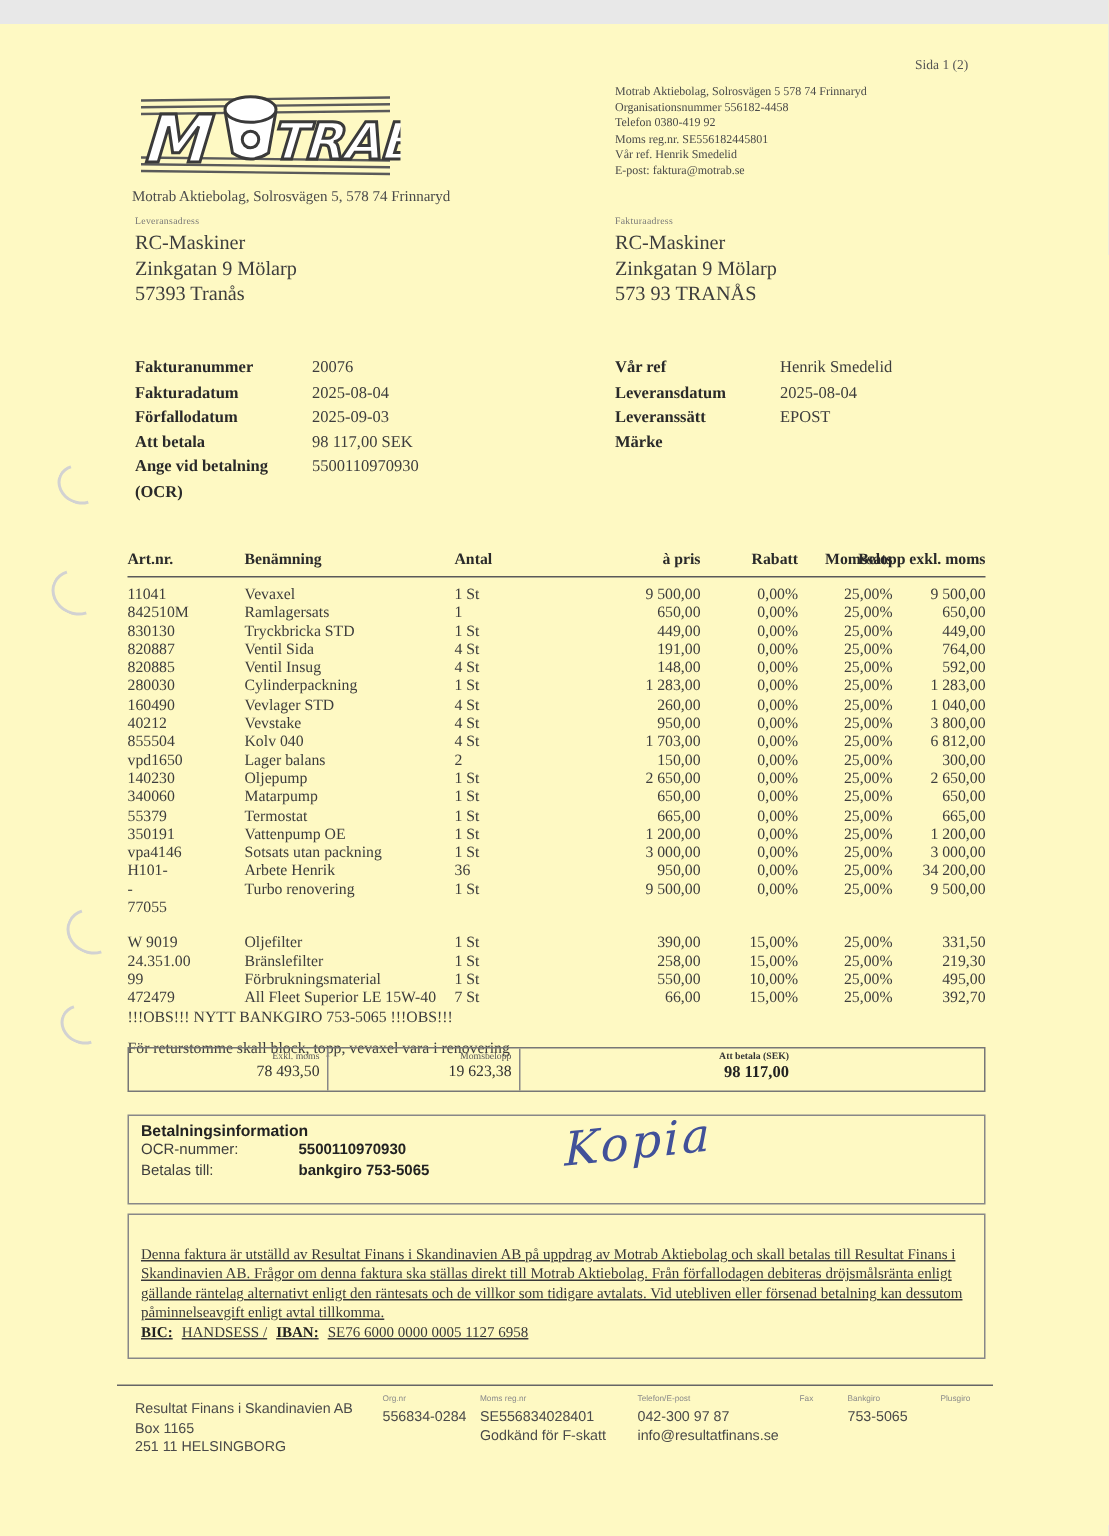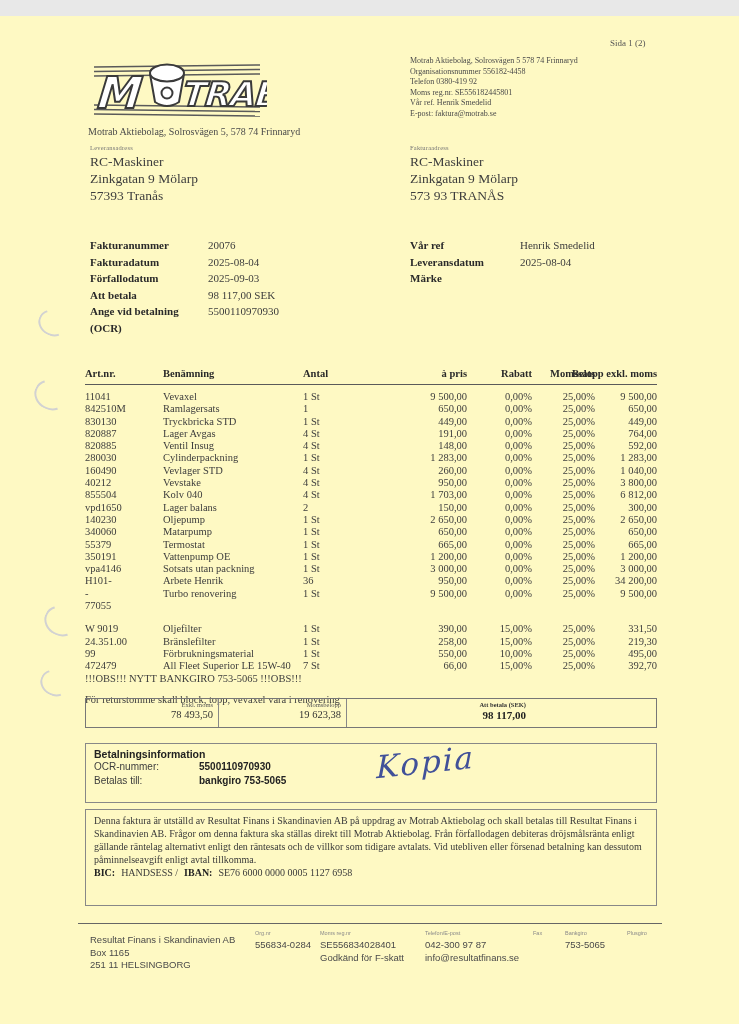--- a/index.html
+++ b/index.html
@@ -65,21 +65,21 @@
            padding:4px 8px;font-family:"Liberation Sans", sans-serif;}
   .pay-title{font-size:10.5px;font-weight:bold;color:#222;}
   .pay-row{display:flex;font-size:10px;line-height:14px;color:#3d3d3d;}
   .pay-label{flex:0 0 105px;}
   .pay-value{font-weight:bold;color:#222;}
   .stamp{position:absolute;left:290px;top:0px;font-family:"DejaVu Serif", serif;font-style:italic;
          font-size:31px;color:#2d3f95;transform:rotate(-6deg) skewX(-6deg);letter-spacing:2px;opacity:.9;}
 
   
   .legal{left:85px;top:793px;width:572px;height:97px;border:1px solid #888;box-sizing:border-box;
-         padding:4px 8px;font-size:10px;line-height:13px;color:#3a3a3a;}
+         padding:20px 8px;font-size:10px;line-height:13px;color:#3a3a3a;text-decoration:underline;}
   .legal b{color:#222;}
   .legal .sp{display:inline-block;width:6px;}
 
   
   .footer-rule{left:78px;top:907px;width:584px;border-top:1.5px solid #666;}
   .footer{left:0;top:914px;width:739px;height:60px;font-family:"Liberation Sans", sans-serif;}
   .f-company{position:absolute;left:90px;top:4px;font-size:9.5px;line-height:12.5px;color:#4a4a4a;}
   .fcol{position:absolute;top:0;}
   .flabel{font-size:5.5px;color:#8a8a8a;margin-bottom:3px;}
   .fline{font-size:9.5px;line-height:12.5px;color:#4a4a4a;white-space:nowrap;}
@@ -179,20 +179,24 @@
   <div class="abs meta meta-right">
       <div class="meta-row">
         <span class="meta-label">Vår ref</span>
         <span class="meta-value">Henrik Smedelid</span>
       </div>
       <div class="meta-row">
         <span class="meta-label">Leveransdatum</span>
         <span class="meta-value">2025-08-04</span>
       </div>
       <div class="meta-row">
+        <span class="meta-label">Leveranssätt</span>
+        <span class="meta-value">EPOST</span>
+      </div>
+      <div class="meta-row">
         <span class="meta-label">Märke</span>
         <span class="meta-value"></span>
       </div>
     </div>
 
   <div class="abs table">
     <div class="thead">
       <span class="th" style="left:0">Art.nr.</span>
       <span class="th" style="left:78px">Benämning</span>
       <span class="th" style="left:218px">Antal</span>
@@ -224,21 +228,21 @@
           <span class="cell c0">830130</span>
           <span class="cell c1">Tryckbricka STD</span>
           <span class="cell c2">1 St</span>
           <span class="cell c3">449,00</span>
           <span class="cell c4">0,00%</span>
           <span class="cell c5">25,00%</span>
           <span class="cell c6">449,00</span>
         </div>
         <div class="trow">
           <span class="cell c0">820887</span>
-          <span class="cell c1">Lager Avgas</span>
+          <span class="cell c1">Ventil Sida</span>
           <span class="cell c2">4 St</span>
           <span class="cell c3">191,00</span>
           <span class="cell c4">0,00%</span>
           <span class="cell c5">25,00%</span>
           <span class="cell c6">764,00</span>
         </div>
         <div class="trow">
           <span class="cell c0">820885</span>
           <span class="cell c1">Ventil Insug</span>
           <span class="cell c2">4 St</span>

